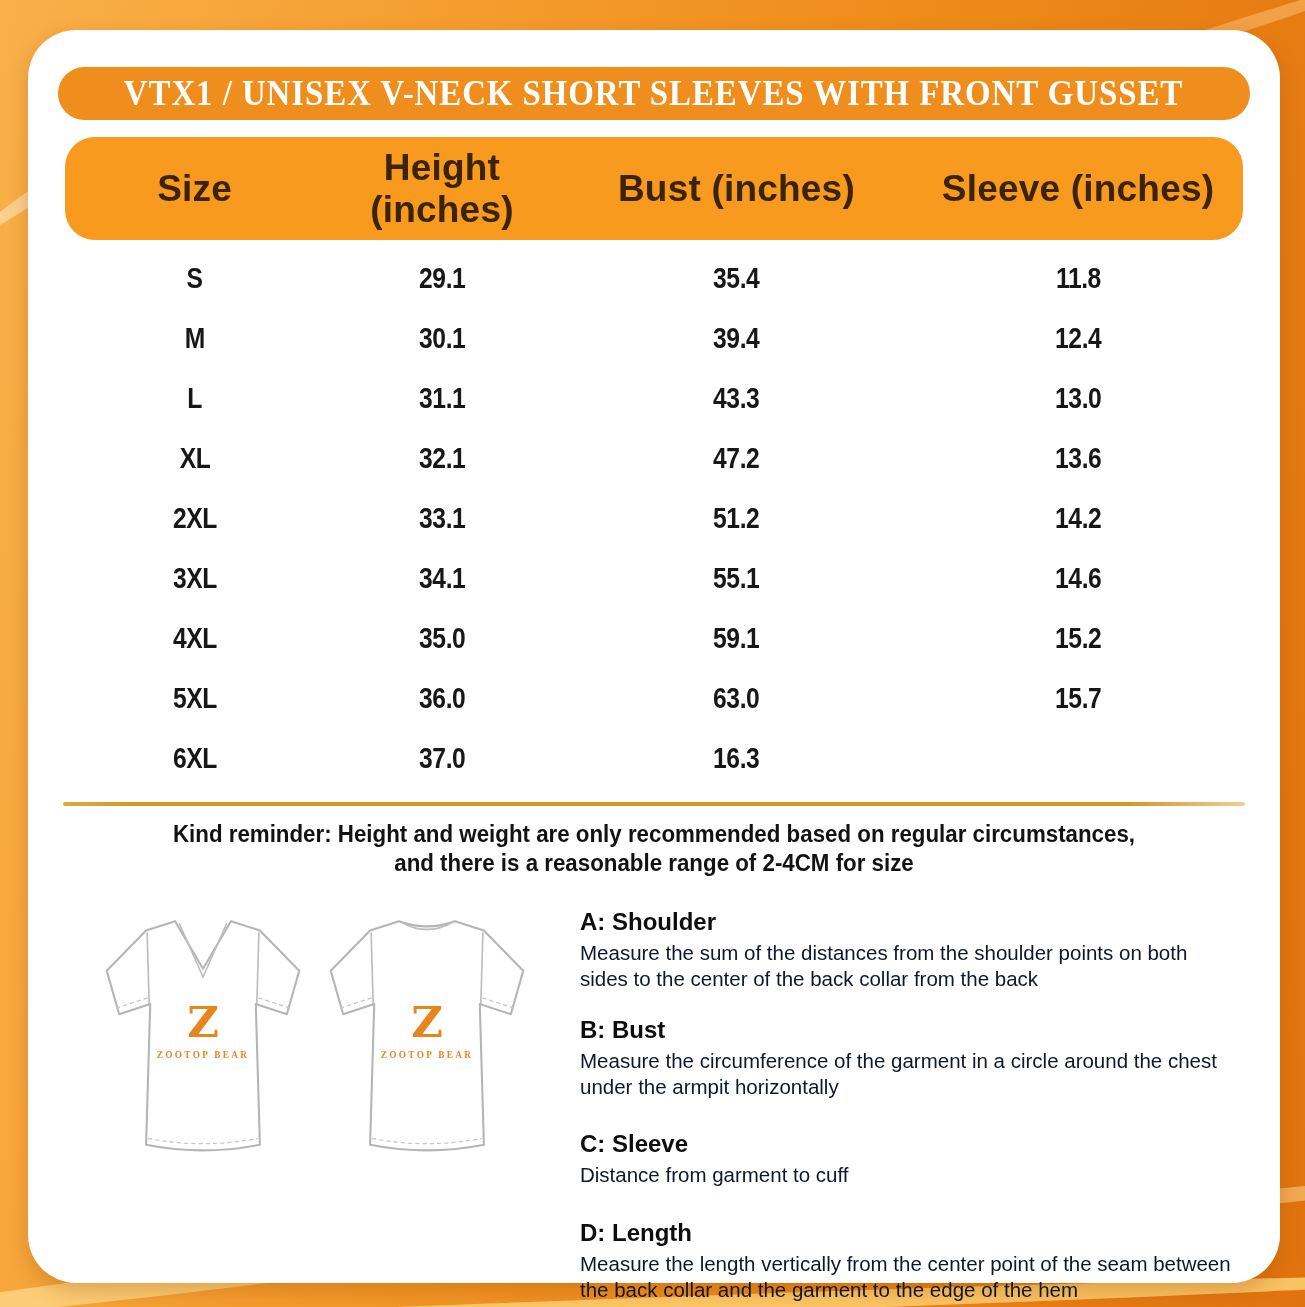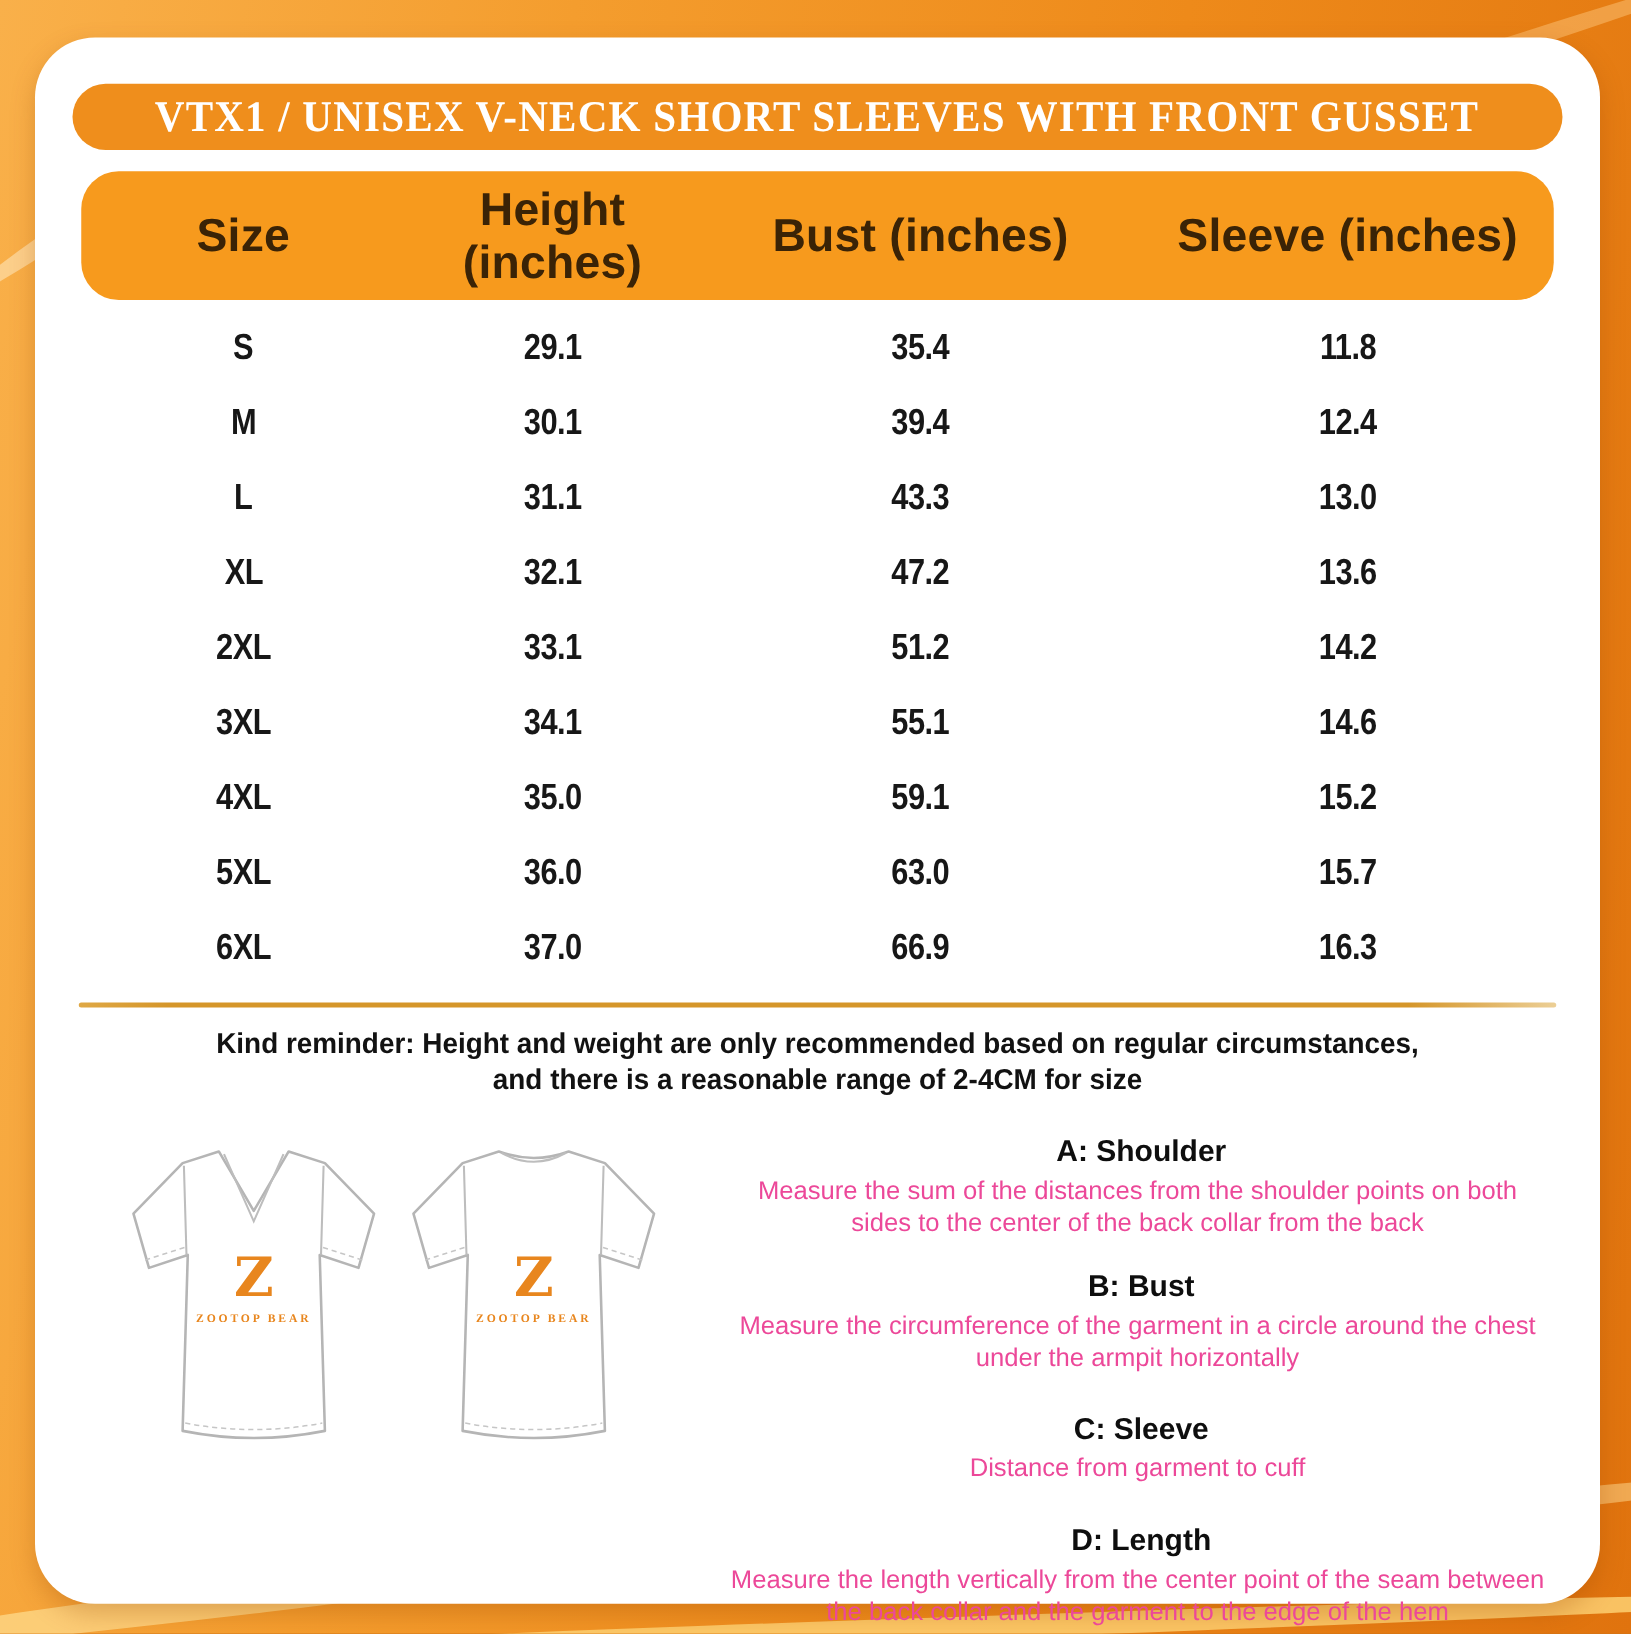--- a/index.html
+++ b/index.html
@@ -54,23 +54,23 @@
     background:linear-gradient(90deg,#dfa845 0%,#d5962a 6%,#d5962a 90%,#eccf96 100%);}
 
   .reminder{margin-top:14px;text-align:center;color:#121212;font-weight:bold;
     font-size:23px;line-height:1.25;}
   .reminder .line{transform:scaleX(.97);}
 
   .bottom{display:flex;margin:26px 34px 0 56px;}
   .shirts{width:470px;display:flex;align-items:flex-start;}
   .shirts svg{display:block;}
   .instructions{flex:1;padding-left:26px;padding-top:4px;color:#1c1c1c;}
-  .inst-block{margin-bottom:24px;text-align:center;}
+  .inst-block{margin-bottom:24px;}
   .inst-label{font-size:24px;font-weight:bold;color:#0e0e0e;margin-bottom:4px;}
-  .inst-text{font-size:20.5px;line-height:1.28;max-width:660px;color:#ec4899;}
+  .inst-text{font-size:20.5px;line-height:1.28;max-width:660px;color:#0f172a;}
   .inst-block.gap-c{margin-top:30px;}
 
   .logo-z{font-family:"DejaVu Serif", serif;font-weight:bold;fill:#e8861e;}
   .logo-name{font-family:"Liberation Serif", serif;font-weight:bold;fill:#e8861e;letter-spacing:2.2px;}
   .shirt-line{fill:#ffffff;stroke:#b5b5b5;stroke-width:2;stroke-linejoin:round;}
   .shirt-seam{fill:none;stroke:#bdbdbd;stroke-width:1.6;}
   .shirt-stitch{fill:none;stroke:#c6c6c6;stroke-width:1.2;stroke-dasharray:4 3;}
 </style>
 </head>
 <body>
@@ -141,21 +141,20 @@
         </div>
         <div class="tgrid trow">
           <div class="cell"><span class="cond">5XL</span></div>
           <div class="cell"><span class="cond">36.0</span></div>
           <div class="cell"><span class="cond">63.0</span></div>
           <div class="cell"><span class="cond">15.7</span></div>
         </div>
         <div class="tgrid trow">
           <div class="cell"><span class="cond">6XL</span></div>
           <div class="cell"><span class="cond">37.0</span></div>
-          <div class="cell"><span class="cond">66.9</span></div>
           <div class="cell"><span class="cond">16.3</span></div>
         </div>
       </div>
     </div>
 
     <div class="divider"></div>
 
     <div class="reminder">
       <div class="line">Kind reminder: Height and weight are only recommended based on regular circumstances,</div>
       <div class="line">and there is a reasonable range of 2-4CM for size</div>

